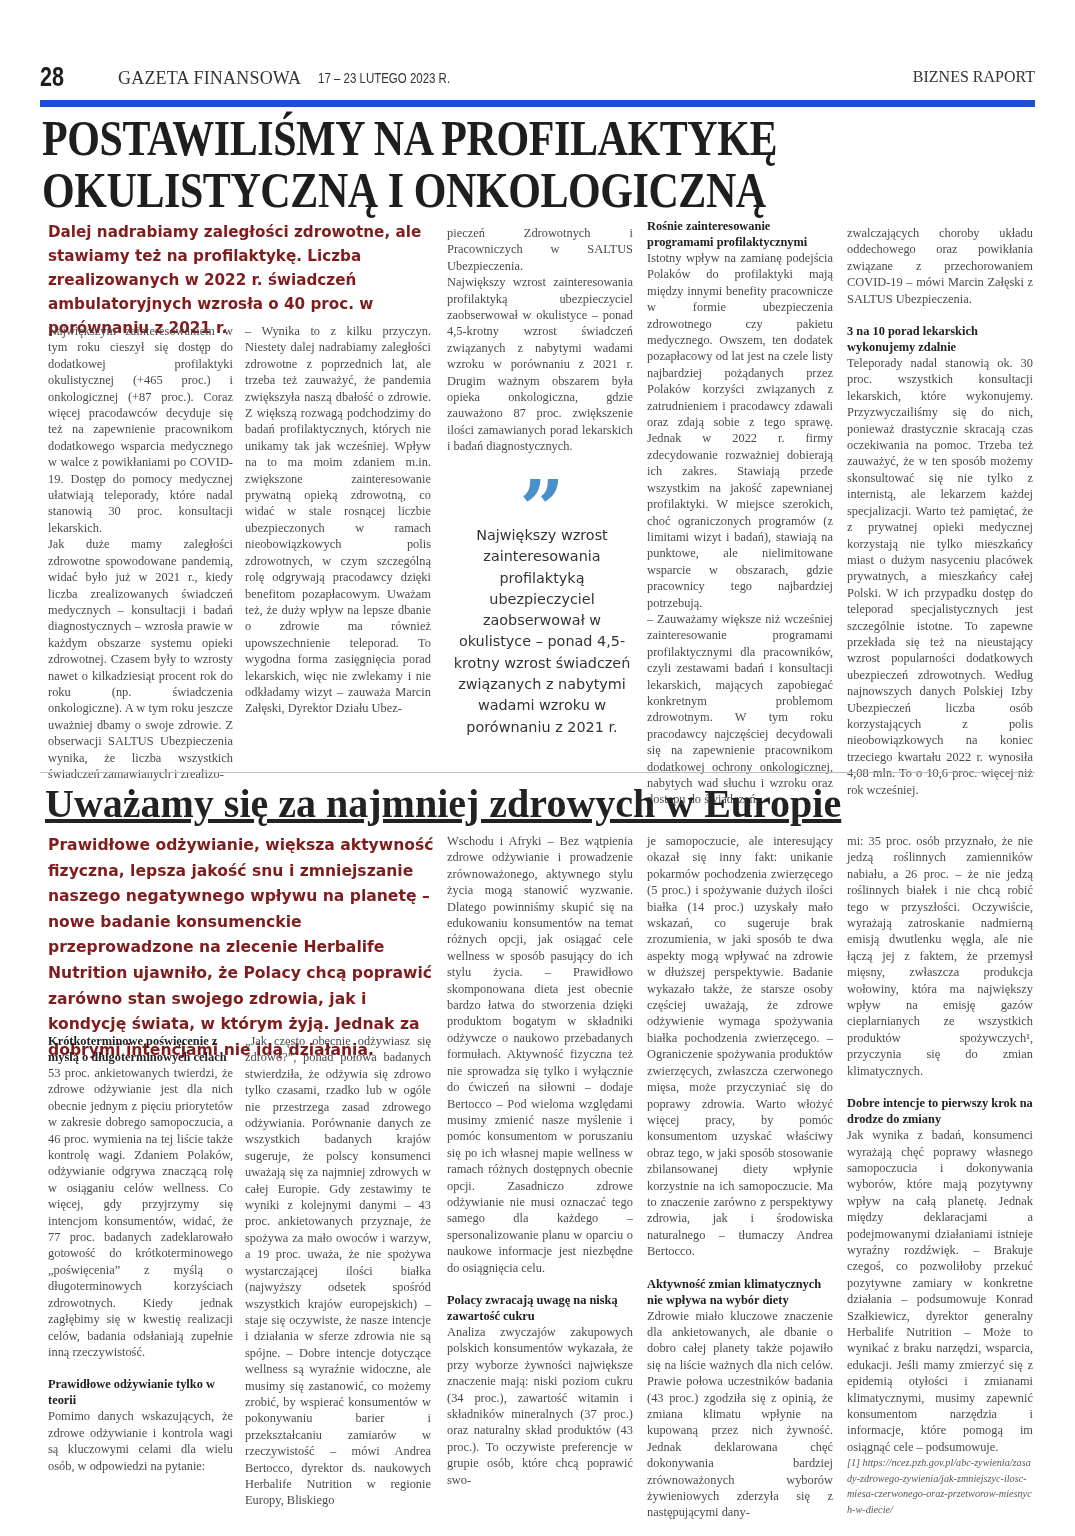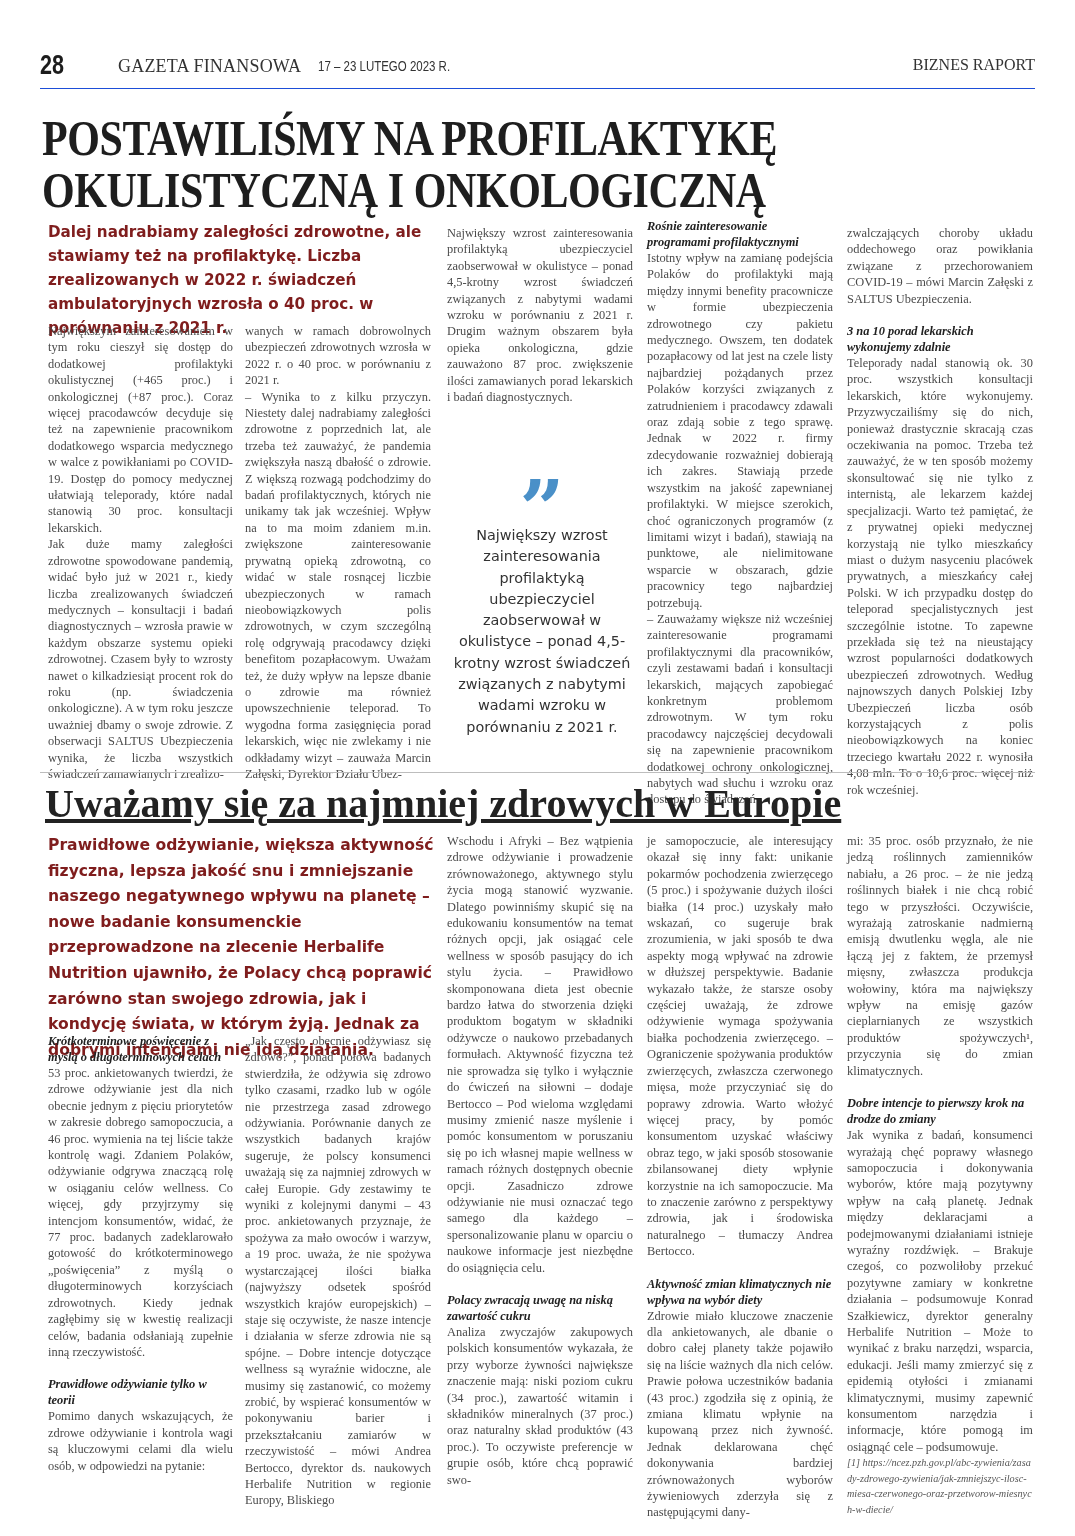--- a/index.html
+++ b/index.html
@@ -1,31 +1,31 @@
 <!DOCTYPE html>
 <html><head>
 <meta charset="utf-8">
 <style>
   html, body { margin: 0; padding: 0; background: #ffffff; }
   body { width: 1075px; height: 1536px; position: relative; overflow: hidden; color: #3a3a3a; }
 
-  .masthead { position: absolute; left: 40px; top: 48px; width: 995px; height: 40px; border-bottom: 1px solid #1d4ed8; }
+  .masthead { position: absolute; left: 40px; top: 60px; width: 995px; height: 40px; border-bottom: 7px solid #1d4ed8; }
   .page-num { position: absolute; left: 0; top: 2px; font-family: "Liberation Sans", sans-serif; font-weight: bold; font-size: 27px; color: #1c1c1c; transform: scaleX(0.8); transform-origin: left; }
   .pub-name { position: absolute; left: 78px; top: 8px; font-family: "Liberation Serif", serif; font-size: 18px; color: #333; letter-spacing: 0.2px; }
   .pub-date { position: absolute; left: 278px; top: 10px; font-family: "Liberation Sans", sans-serif; font-size: 14px; color: #333; transform: scaleX(0.82); transform-origin: left; }
   .section-name { position: absolute; right: 0; top: 8px; font-family: "Liberation Serif", serif; font-size: 16px; color: #333; }
 
   .headline1 { position: absolute; left: 42px; top: 112px; width: 800px; font-family: "Liberation Serif", serif; font-weight: bold; font-size: 50px; line-height: 52px; color: #1e1e1e; transform: scaleX(0.84); transform-origin: left top; letter-spacing: -0.5px; white-space: nowrap; }
 
   .lead { position: absolute; font-family: "DejaVu Sans", sans-serif; font-weight: bold; color: #7f1d1d; }
   .lead1 { left: 48px; top: 220px; width: 385px; font-size: 15.2px; line-height: 24px; }
 
   .col { position: absolute; font-family: "Liberation Serif", serif; font-size: 12.4px; line-height: 16.4px; color: #4a4a4a; text-align: justify; hyphens: auto; }
   .col p { margin: 0; text-indent: 0; }
-  .col h4 { margin: 0; font-size: 12.4px; line-height: 16px; color: #222; font-weight: bold; text-align: left; font-style: italic; }
+  .col h4 { margin: 0; font-size: 12.4px; line-height: 16px; color: #222; font-weight: bold; text-align: left; }
   .col .gap { height: 16px; }
 
   .a1c1 { left: 48px; top: 323px; width: 185px; }
   .a1c2 { left: 245px; top: 323px; width: 186px; }
   .a1c3 { left: 447px; top: 225px; width: 186px; }
   .a1c4 { left: 647px; top: 218px; width: 186px; }
   .a1c5 { left: 847px; top: 225px; width: 186px; }
 
   .quote-mark { position: absolute; left: 512px; top: 470px; width: 60px; height: 50px; font-family: "DejaVu Serif", serif; font-weight: bold; font-size: 78px; line-height: 78px; color: #4a90c8; text-align: center; }
   .pull-quote { position: absolute; left: 452px; top: 525px; width: 180px; font-family: "DejaVu Sans", sans-serif; font-size: 14.4px; line-height: 21.3px; color: #333; text-align: center; }
@@ -60,25 +60,25 @@
 </h1>
 
 <div class="lead lead1">Dalej nadrabiamy zaległości zdrowotne, ale stawiamy też na profilaktykę. Liczba zrealizowanych w 2022 r. świadczeń ambulatoryjnych wzrosła o 40 proc. w porównaniu z 2021 r.</div>
 
 <div class="col a1c1">
   <p>Największym zainteresowaniem w tym roku cieszył się dostęp do dodatkowej profilaktyki okulistycznej (+465 proc.) i onkologicznej (+87 proc.). Coraz więcej pracodawców decyduje się też na zapewnienie pracownikom dodatkowego wsparcia medycznego w walce z powikłaniami po COVID-19. Dostęp do pomocy medycznej ułatwiają teleporady, które nadal stanowią 30 proc. konsultacji lekarskich.</p>
   <p>Jak duże mamy zaległości zdrowotne spowodowane pandemią, widać było już w 2021 r., kiedy liczba zrealizowanych świadczeń medycznych – konsultacji i badań diagnostycznych – wzrosła prawie w każdym obszarze systemu opieki zdrowotnej. Czasem były to wzrosty nawet o kilkadziesiąt procent rok do roku (np. świadczenia onkologiczne). A w tym roku jeszcze uważniej dbamy o swoje zdrowie. Z obserwacji SALTUS Ubezpieczenia wynika, że liczba wszystkich świadczeń zamawianych i zrealizo-</p>
 </div>
 
 <div class="col a1c2">
-  <p>wanych w ramach dobrowolnych ubezpieczeń zdrowotnych wzrosła w 2022 r. o 40 proc. w porównaniu z 2021 r.</p>
   <p>– Wynika to z kilku przyczyn. Niestety dalej nadrabiamy zaległości zdrowotne z poprzednich lat, ale trzeba też zauważyć, że pandemia zwiększyła naszą dbałość o zdrowie. Z większą rozwagą podchodzimy do badań profilaktycznych, których nie unikamy tak jak wcześniej. Wpływ na to ma moim zdaniem m.in. zwiększone zainteresowanie prywatną opieką zdrowotną, co widać w stale rosnącej liczbie ubezpieczonych w ramach nieobowiązkowych polis zdrowotnych, w czym szczególną rolę odgrywają pracodawcy dzięki benefitom pozapłacowym. Uważam też, że duży wpływ na lepsze dbanie o zdrowie ma również upowszechnienie teleporad. To wygodna forma zasięgnięcia porad lekarskich, więc nie zwlekamy i nie odkładamy wizyt – zauważa Marcin Załęski, Dyrektor Działu Ubez-</p>
 </div>
 
 <div class="col a1c3">
+  <p>pieczeń Zdrowotnych i Pracowniczych w SALTUS Ubezpieczenia.</p>
   <p>Największy wzrost zainteresowania profilaktyką ubezpieczyciel zaobserwował w okulistyce – ponad 4,5-krotny wzrost świadczeń związanych z nabytymi wadami wzroku w porównaniu z 2021 r. Drugim ważnym obszarem była opieka onkologiczna, gdzie zauważono 87 proc. zwiększenie ilości zamawianych porad lekarskich i badań diagnostycznych.</p>
 </div>
 
 <div class="quote-mark">”</div>
 <div class="pull-quote">Największy wzrost zainteresowania profilaktyką ubezpieczyciel zaobserwował w okulistyce – ponad 4,5-krotny wzrost świadczeń związanych z nabytymi wadami wzroku w porównaniu z 2021 r.</div>
 
 <div class="col a1c4">
   <h4>Rośnie zainteresowanie programami profilaktycznymi</h4>
   <p>Istotny wpływ na zamianę podejścia Polaków do profilaktyki mają między innymi benefity pracownicze w formie ubezpieczenia zdrowotnego czy pakietu medycznego. Owszem, ten dodatek pozapłacowy od lat jest na czele listy najbardziej pożądanych przez Polaków korzyści związanych z zatrudnieniem i pracodawcy zdawali oraz zdają sobie z tego sprawę. Jednak w 2022 r. firmy zdecydowanie rozważniej dobierają ich zakres. Stawiają przede wszystkim na jakość zapewnianej profilaktyki. W miejsce szerokich, choć ograniczonych programów (z limitami wizyt i badań), stawiają na punktowe, ale nielimitowane wsparcie w obszarach, gdzie pracownicy tego najbardziej potrzebują.</p>
   <p>– Zauważamy większe niż wcześniej zainteresowanie programami profilaktycznymi dla pracowników, czyli zestawami badań i konsultacji lekarskich, mających zapobiegać konkretnym problemom zdrowotnym. W tym roku pracodawcy najczęściej decydowali się na zapewnienie pracownikom dodatkowej ochrony onkologicznej, nabytych wad słuchu i wzroku oraz dostępu do świadczeń</p>

